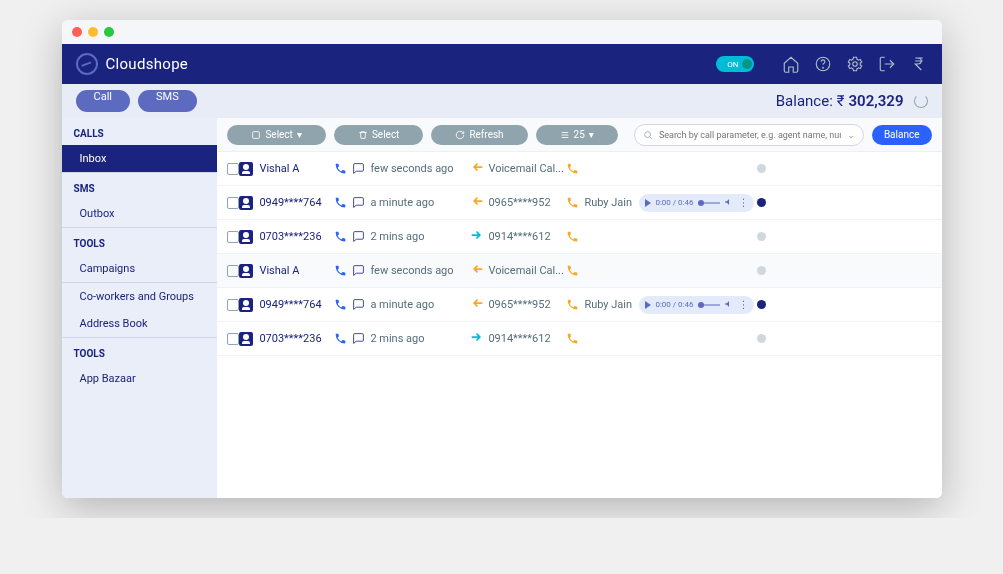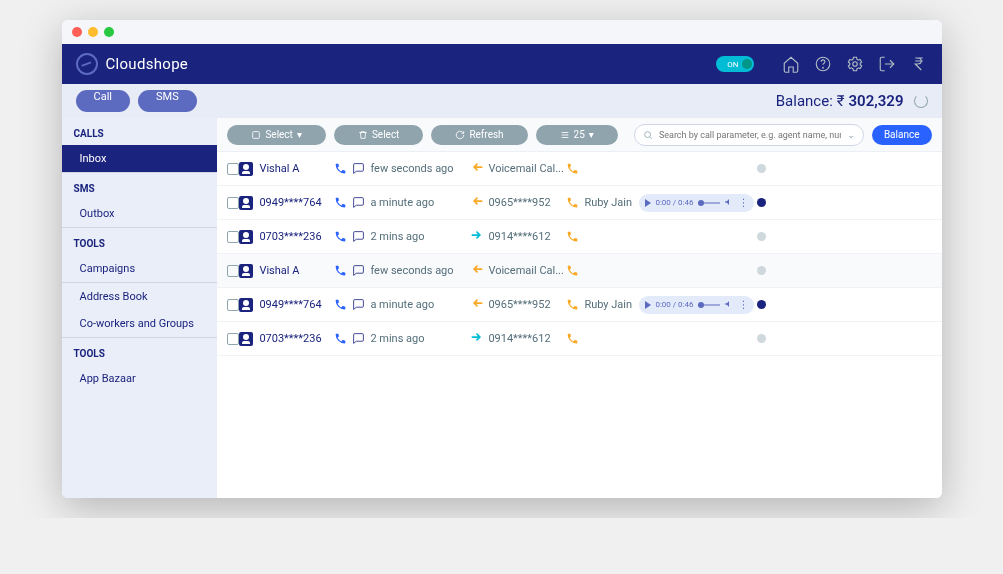--- a/index.html
+++ b/index.html
@@ -160,22 +160,22 @@
         <div class="side-heading">SMS</div>
         <div class="side-item"><span>Outbox</span></div>
       </div>
       <div class="side-divider"></div>
       <div>
         <div class="side-heading">TOOLS</div>
         <div class="side-item"><span>Campaigns</span></div>
       </div>
       <div class="side-divider"></div>
       <div>
+        <div class="side-item"><span>Co-workers and Groups</span></div>
         <div class="side-item"><span>Address Book</span></div>
-        <div class="side-item"><span>Co-workers and Groups</span></div>
       </div>
       <div class="side-divider"></div>
       <div>
         <div class="side-heading">TOOLS</div>
         <div class="side-item"><span>App Bazaar</span></div>
       </div>
     </div>
 
     <div class="main">
 

